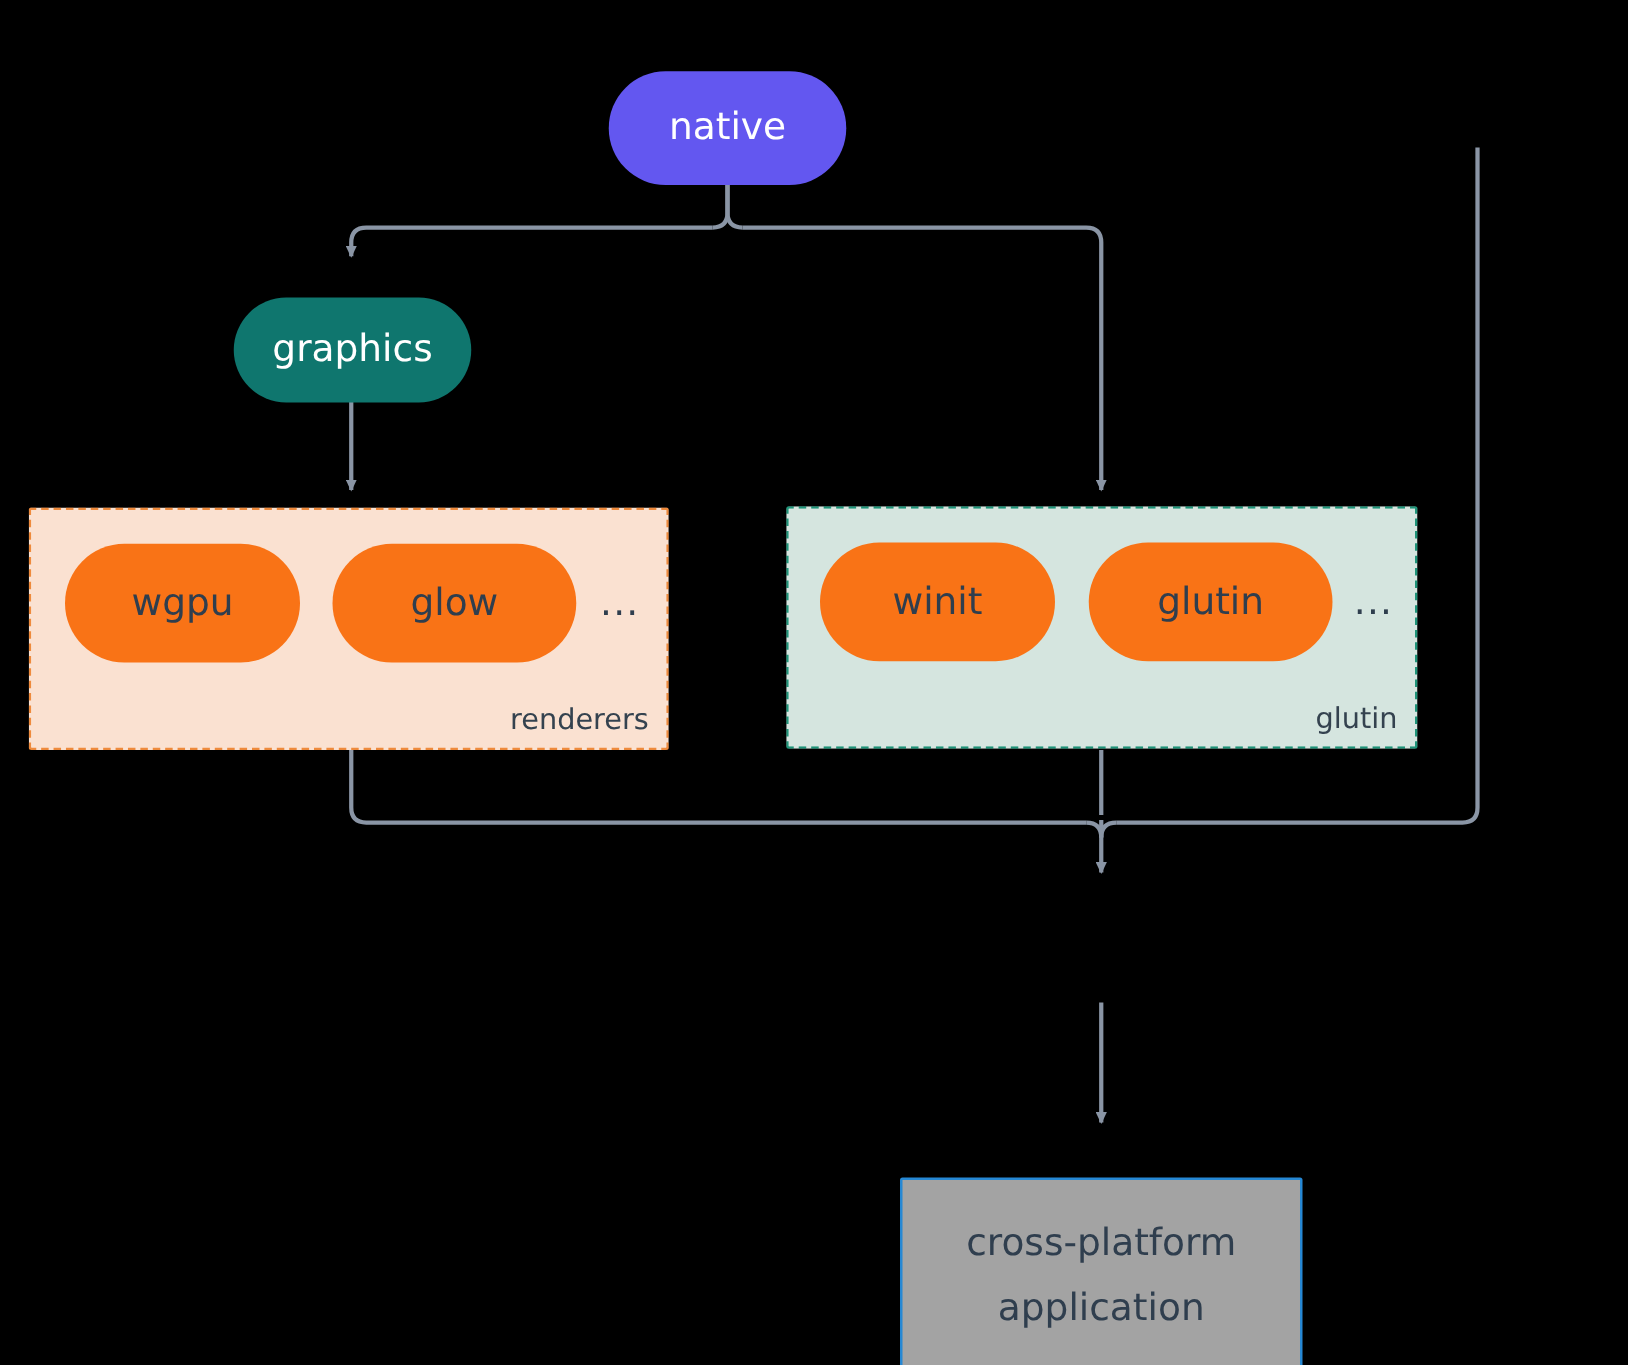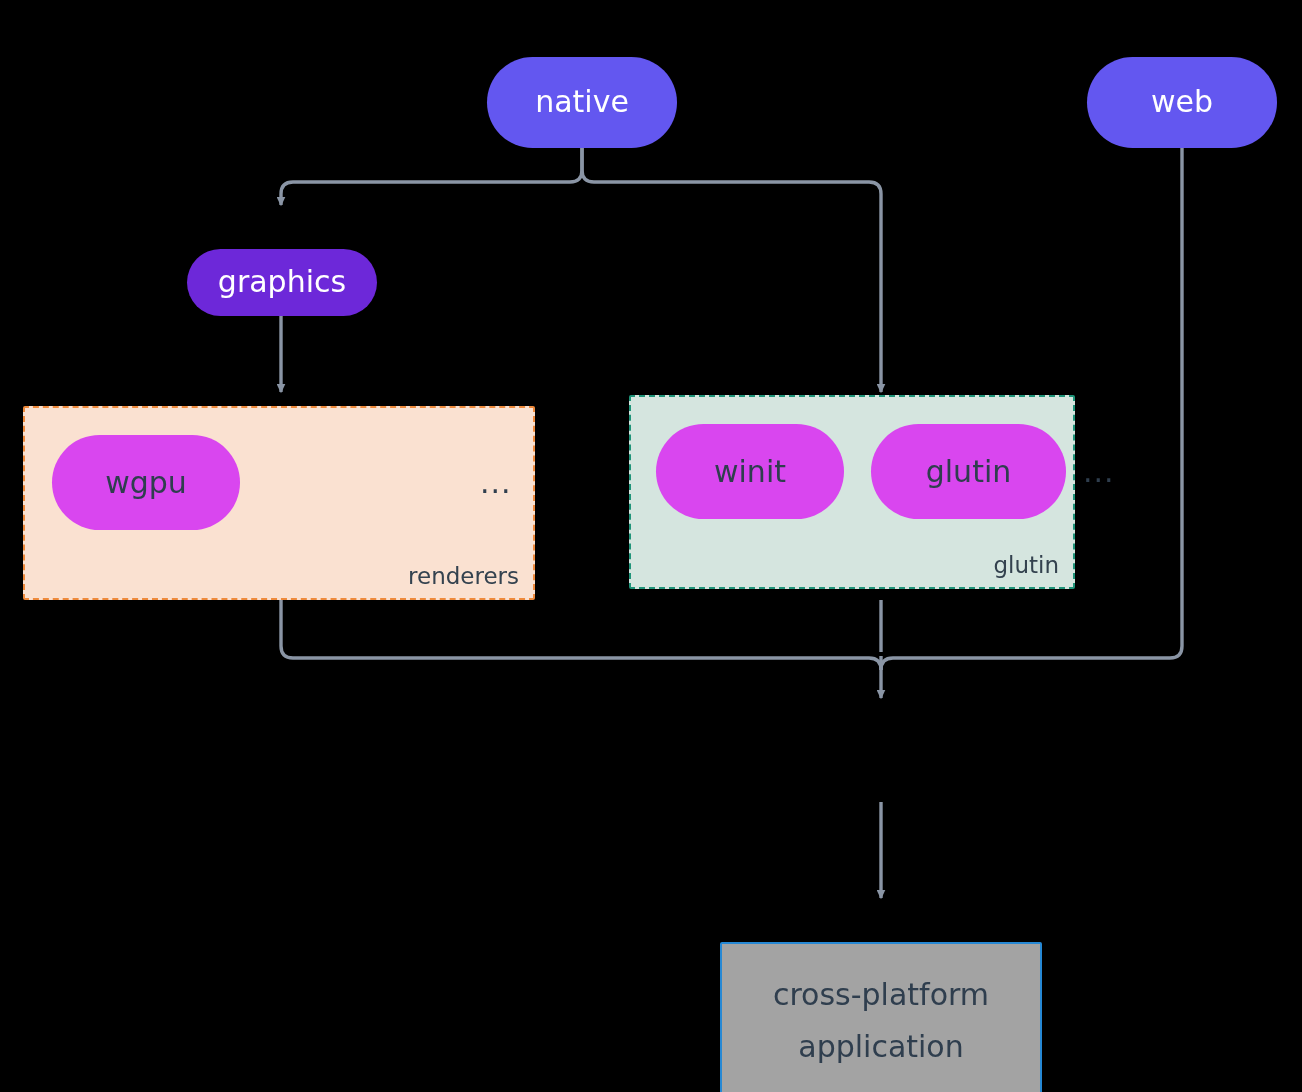--- a/index.html
+++ b/index.html
@@ -51,65 +51,65 @@
     left: 487px;  top: 27px;
     width: 190px; height: 91px;
     background: #6357F0;
   }
   .node-web {
     left: 1087px; top: 27px;
     width: 190px; height: 91px;
     background: #6357F0;
   }
   .node-graphics {
-    left: 187px;  top: 219px;
-    width: 190px; height: 67px;
-    background: #6d28d9;
+    left: 187px;  top: 208px;
+    width: 190px; height: 84px;
+    background: #0f766e;
   }
   .node-iced {
     left: 786px;  top: 711px;
     width: 190px; height: 91px;
     background: #2688D4;
   }
 
   
   .group {
     position: absolute;
     box-sizing: border-box;
     border-radius: 2px;
   }
   .group-renderers {
     left: 23px;  top: 406px;
     width: 512px; height: 194px;
     background: #FAE1D1;
     border: 2px dashed #EE8A3C;
   }
   .group-shells {
-    left: 629px; top: 395px;
-    width: 446px; height: 194px;
+    left: 629px; top: 405px;
+    width: 505px; height: 194px;
     background: #D5E5DF;
     border: 2px dashed #1F9479;
   }
   .group-label {
     position: absolute;
     right: 14px;
     bottom: 9px;
     font-size: 23px;
     color: #34424F;
     white-space: nowrap;
   }
 
   
   .pill {
     position: absolute;
     box-sizing: border-box;
     display: flex;
     align-items: center;
     justify-content: center;
-    background: #d946ef;
+    background: #f97316;
     border-radius: 999px;
     color: #2F3E4E;
     font-size: 30px;
     white-space: nowrap;
     height: 95px;
     top: 27px;
   }
   .pill-wgpu   { left: 27px;  width: 188px; }
   .pill-glow   { left: 241px; width: 195px; }
   .pill-winit  { left: 25px;  width: 188px; }
@@ -177,32 +177,32 @@
       <path d="M881,656 L881,698" marker-end="url(#arrowhead)"></path>
 
       <path d="M881,802 L881,898" marker-end="url(#arrowhead)"></path>
     </g>
   </svg>
 
   <div class="node stadium node-native">
     <span>native</span>
   </div>
 
-  <div class="node stadium node-web">
-    <span>web</span>
-  </div>
 
   <div class="node stadium node-graphics">
     <span>graphics</span>
   </div>
 
   <div class="group group-renderers">
     <div class="pill pill-wgpu">
       <span>wgpu</span>
     </div>
+    <div class="pill pill-glow">
+      <span>glow</span>
+    </div>
     <div class="ellipsis ellipsis-renderers">...</div>
     <div class="group-label">renderers</div>
   </div>
 
   <div class="group group-shells">
     <div class="pill pill-winit">
       <span>winit</span>
     </div>
     <div class="pill pill-glutin">
       <span>glutin</span>

